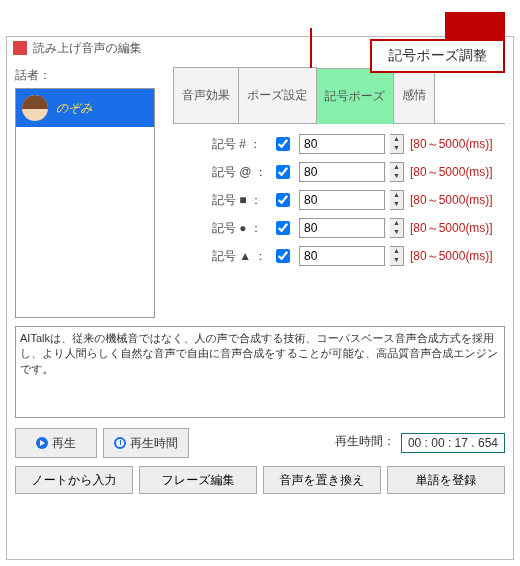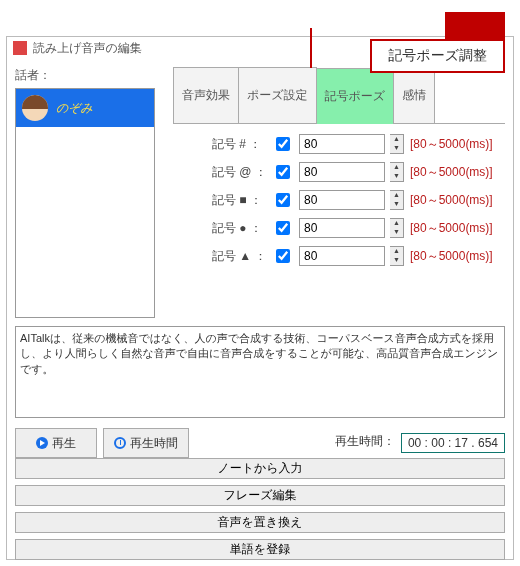--- a/index.html
+++ b/index.html
@@ -184,21 +184,21 @@
     min-width: 82px;
   }
   .btn-big.disabled { color:#999; }
   .play-icon { width:12px;height:12px;background:#1a6fe8;border-radius:50%;position:relative;}
   .play-icon::after{content:"";position:absolute;left:4px;top:3px;border-left:5px solid #fff;border-top:3px solid transparent;border-bottom:3px solid transparent;}
   .stop-icon{width:12px;height:12px;background:#888;border-radius:50%;}
   .clock-icon{width:12px;height:12px;border:2px solid #1a6fe8;border-radius:50%;position:relative;}
   .clock-icon::after{content:"";position:absolute;left:4px;top:1px;width:1px;height:5px;background:#1a6fe8;}
   .time-area{margin-left:auto;display:flex;align-items:flex-start;gap:6px;font-size:12px;}
   .time-box{border:1px solid #0f766e;padding:2px 6px;background:#fff;}
-  .bottom-row{display:flex;gap:6px;flex-direction:column;}
+  .bottom-row{display:flex;gap:6px;margin-top:8px;}
   .btn-sm{flex:1;height:28px;border:1px solid #aaa;background:#eee;font-size:12px;}
 </style>
 </head>
 <body>
 
 <div class="callout">
   <div class="callout-red"></div>
   <div class="callout-box">記号ポーズ調整</div>
 </div>
 <div class="callout-line"></div>

